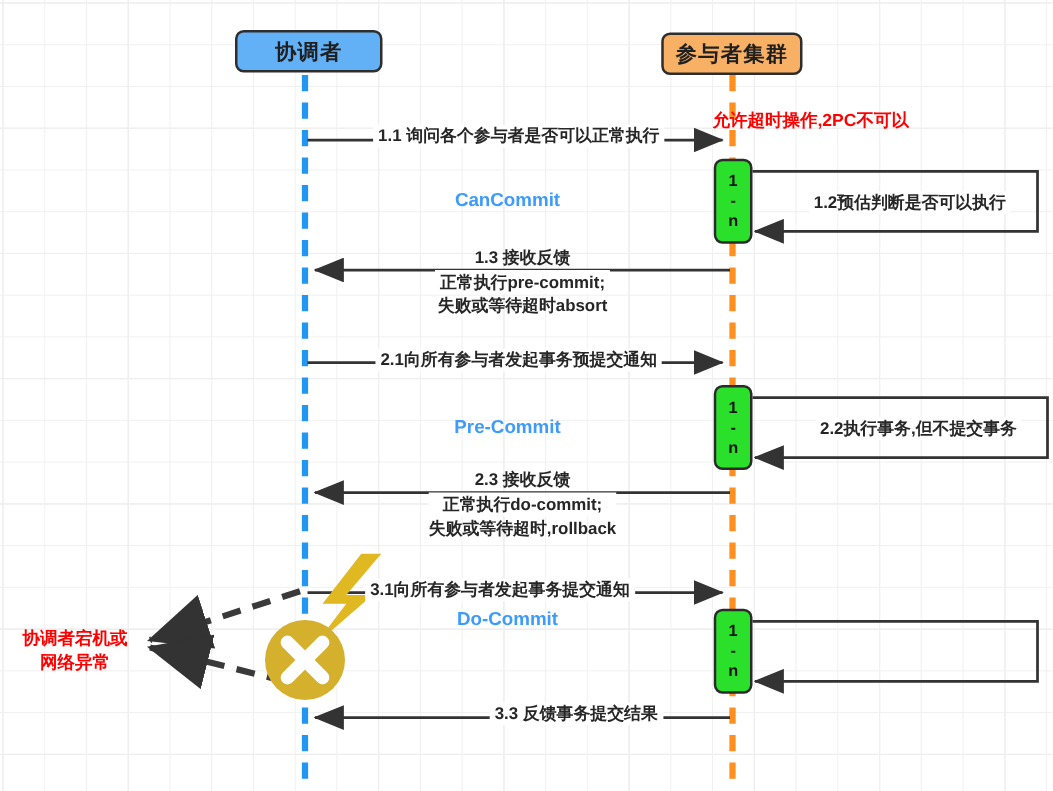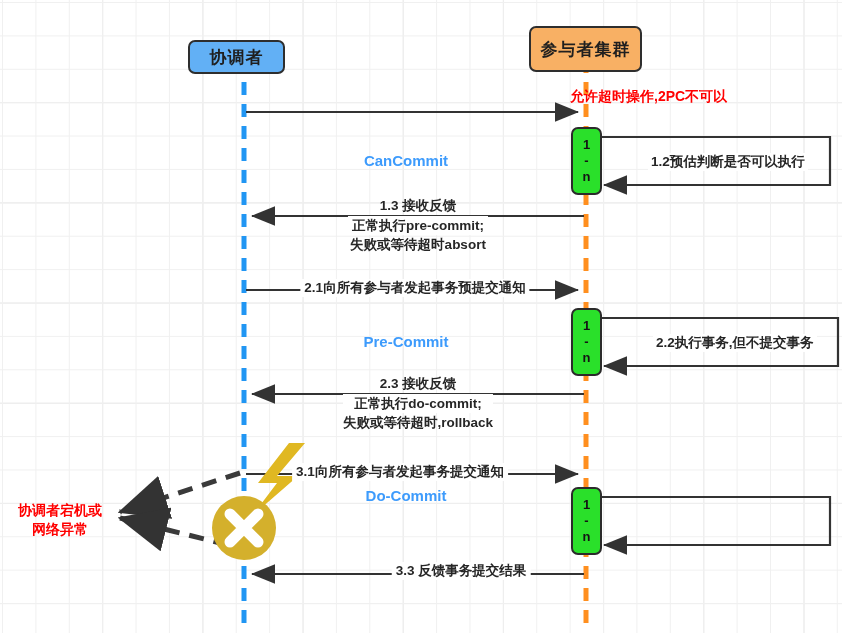--- a/index.html
+++ b/index.html
@@ -41,26 +41,26 @@
     border: 2px solid #3d3d3d;
     display: flex;
     align-items: center;
     justify-content: center;
     font-size: 17px;
     font-weight: 700;
     color: #1f1f1f;
     letter-spacing: 1px;
   }
   #actor-coordinator {
-    left: 188px; top: 40px; width: 97px; height: 34px;
+    left: 188px; top: 24px; width: 118px; height: 34px;
     background: #62b0f5;
     border-color: #2e2e2e;
   }
   #actor-participants {
-    left: 529px; top: 26px; width: 113px; height: 46px;
+    left: 529px; top: 26px; width: 113px; height: 34px;
     background: #f8b064;
     border-color: #2e2e2e;
   }
 
   
   .activation {
     position: absolute;
     box-sizing: border-box;
     width: 31px;
     height: 68px;
@@ -185,20 +185,21 @@
   <div class="activation" style="left:571px; top:487px;">
     <span>1</span>
     <span>-</span>
     <span>n</span>
   </div>
 
   <div class="phase" style="left:406px; top:152px;">CanCommit</div>
   <div class="phase" style="left:406px; top:333px;">Pre-Commit</div>
   <div class="phase" style="left:406px; top:487px;">Do-Commit</div>
 
+  <div class="lbl center" style="left:415px; top:100px; background:#ffffff; padding:0 4px;">1.1 询问各个参与者是否可以正常执行</div>
 
   <div class="lbl" style="left:648px; top:153px; background:#ffffff; padding:0 3px;">1.2预估判断是否可以执行</div>
 
   <div class="msg-multi" style="left:418px; top:196px;">
     <div>1.3 接收反馈</div>
     <div style="background:#ffffff; padding:0 4px;">正常执行pre-commit;</div>
     <div>失败或等待超时absort</div>
   </div>
 
   <div class="lbl center" style="left:415px; top:279px; background:#ffffff; padding:0 4px;">2.1向所有参与者发起事务预提交通知</div>

